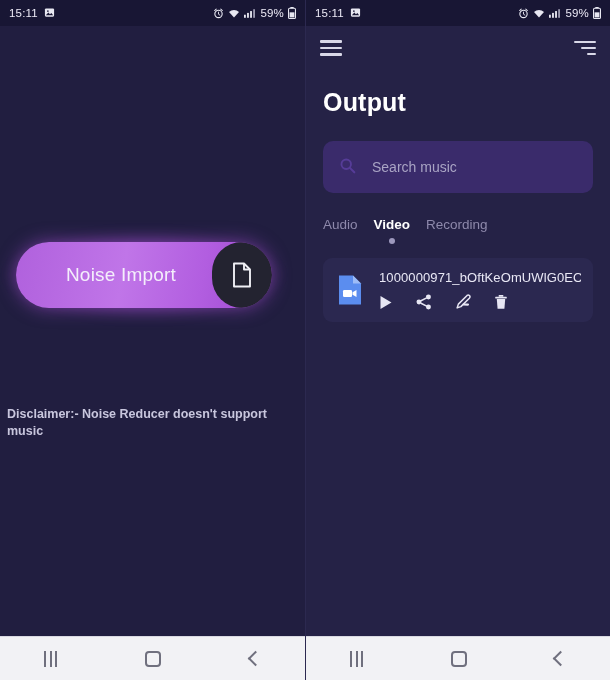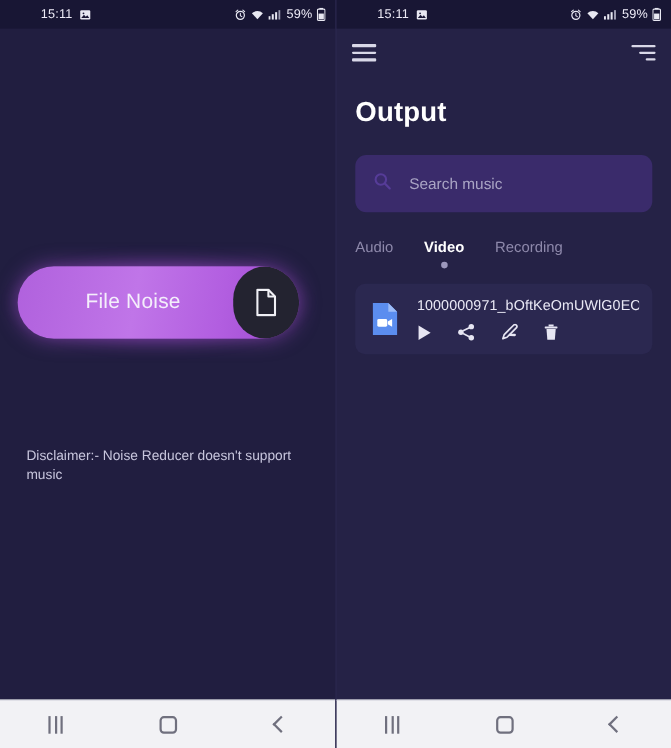--- a/index.html
+++ b/index.html
@@ -36,21 +36,21 @@
     height: 26px;
     flex: 0 0 26px;
     background: #181634;
     display: flex;
     align-items: center;
     padding: 0 9px;
     color: #e8e8f2;
     font-size: 11.5px;
     letter-spacing: .2px;
   }
-  .sb-left  { display: flex; align-items: flex-end; gap: 6px; margin-left: 28px; }
+  .sb-left  { display: flex; align-items: flex-start; gap: 6px; }
   .sb-right { display: flex; align-items: center; gap: 4px; margin-left: auto; }
   .sb-time  { font-size: 11.5px; color: #eceaf6; }
 
   .ic { display: inline-block; line-height: 0; }
   .ic svg { display: block; }
 
   .sb-pct { font-size: 11.5px; color: #eceaf6; margin-left: 1px; }
 
   
   .appbar {
@@ -124,26 +124,27 @@
     flex: 0 0 60px;
     border-radius: 33px;
     background: #232330;
     display: flex;
     align-items: center;
     justify-content: center;
   }
 
   .disclaimer {
     position: absolute;
-    left: 24px;
+    left: 7px;
     top: 380px;
     width: 262px;
     color: #c8c6dd;
     font-size: 12.5px;
     line-height: 17px;
+    font-weight: bold;
   }
 
   
   .page-title {
     margin: 18px 0 0 17px;
     color: #ffffff;
     font-size: 25px;
     font-weight: bold;
     letter-spacing: .2px;
   }
@@ -158,21 +159,21 @@
     padding: 0 16px;
     cursor: text;
   }
   .search-icon { flex: 0 0 auto; opacity: .85; }
   .search-ph { margin-left: 16px; color: #a9a4c4; font-size: 14px; }
 
   .tabs {
     display: flex;
     align-items: flex-start;
     margin: 24px 0 0 17px;
-    gap: 28px;
+    gap: 16px;
   }
   .tab {
     position: relative;
     color: #8e89ab;
     font-size: 13.5px;
     cursor: pointer;
     padding-bottom: 12px;
   }
   .tab.active { color: #ffffff; font-weight: bold; }
   .tab.active::after {
@@ -282,21 +283,21 @@
         </span>
       </div>
     </div>
 
 
     <div class="body">
 
       <div class="import-wrap">
         <div class="import-glow"></div>
         <button class="import-btn">
-          <span class="import-label">File Noise</span>
+          <span class="import-label">Noise Import</span>
           <span class="import-doc">
             <svg width="22" height="26" viewBox="0 0 22 26">
                 <path d="M3 1.5h10l6 6v17H3z" fill="none" stroke="#f0f0f5" stroke-width="1.9" stroke-linejoin="round"></path>
                 <path d="M13 1.5v6h6" fill="none" stroke="#f0f0f5" stroke-width="1.9" stroke-linejoin="round"></path>
               </svg>
           </span>
         </button>
       </div>
 
       <div class="disclaimer">Disclaimer:- Noise Reducer doesn't support music</div>

